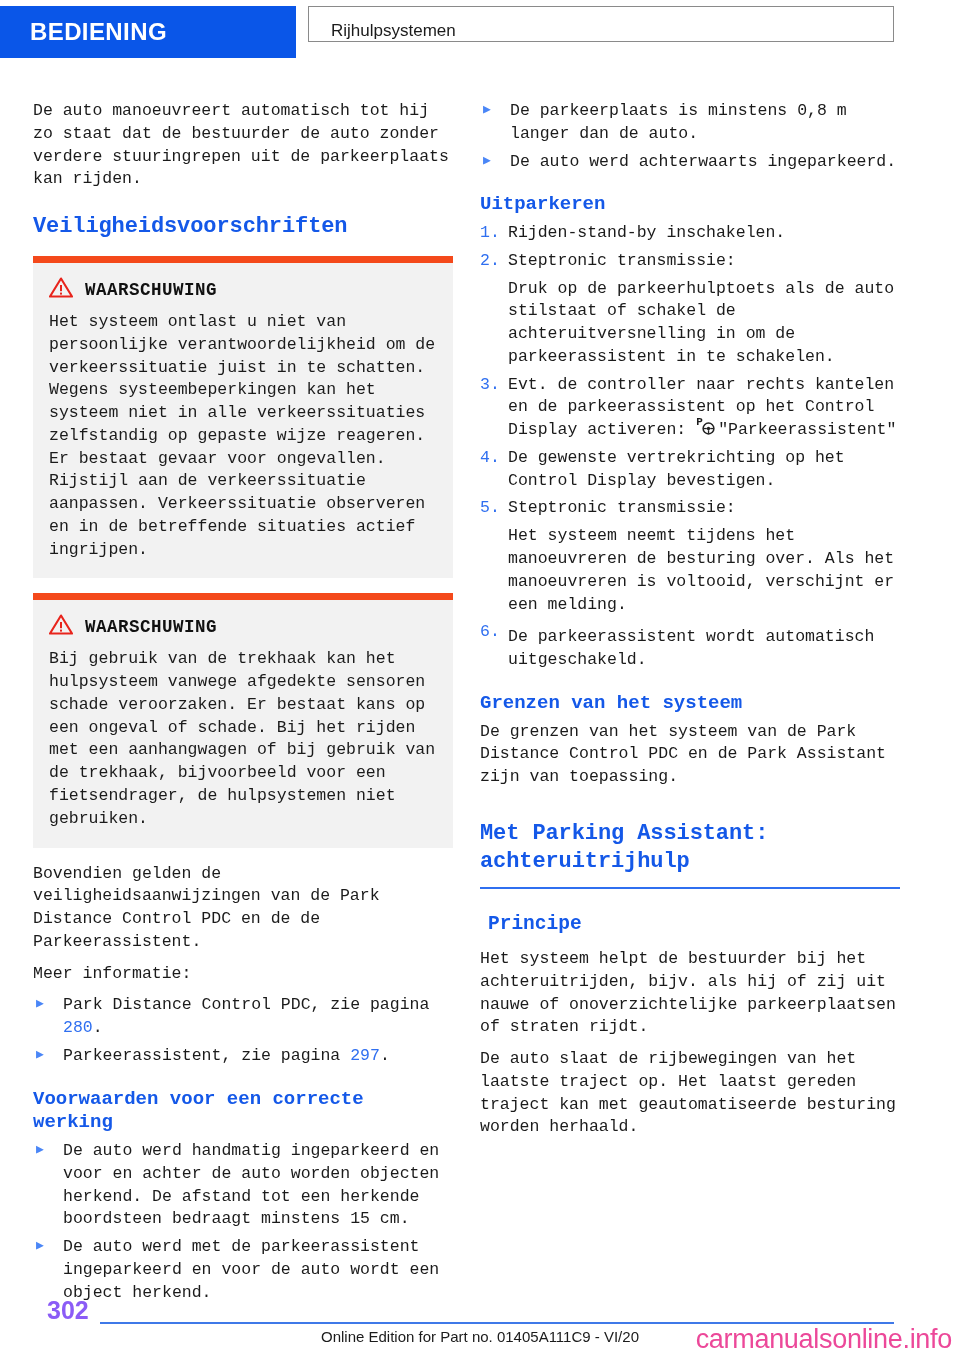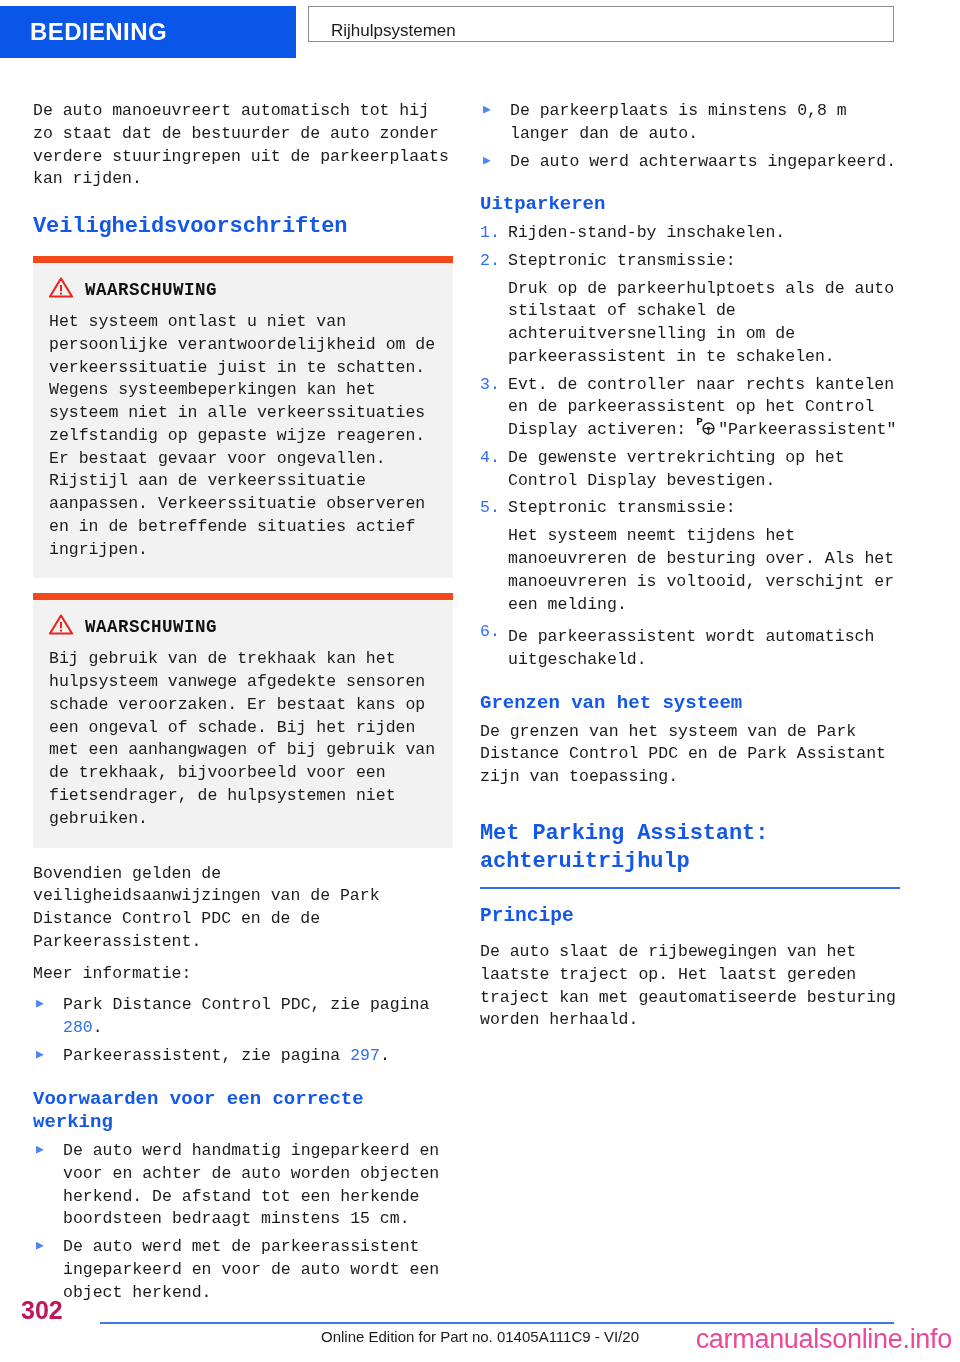--- a/index.html
+++ b/index.html
@@ -77,21 +77,21 @@
     margin-top:11px;
   }
   h3.h-sub {
     margin:0 0 5px 0;
     font-size:19px;
     font-weight:bold;
     color:#1458e8;
     line-height:1.25;
   }
   h3.h-section {
-    margin:0;
+    margin:8px;
     font-size:19.5px;
     font-weight:bold;
     color:#1458e8;
     line-height:1.25;
   }
 
   
   .orange-rule {
     height:7px;
     background:#f4491b;
@@ -166,22 +166,22 @@
   }
   .pw-icon .p {
     position:absolute; left:0; top:-3px;
     font-size:11px; font-weight:bold; line-height:1;
   }
   .pw-icon svg { position:absolute; left:6px; top:2px; }
 
   
   .footer { position:absolute; left:0; bottom:0; width:960px; height:72px; }
   .page-num {
-    position:absolute; left:21px; top:6px;
-    font-size:25px; font-weight:bold; color:#be185d;
+    position:absolute; left:47px; top:6px;
+    font-size:25px; font-weight:bold; color:#8b5cf6;
   }
   .footer-rule {
     position:absolute; left:100px; top:32px;
     width:794px; height:2px; background:#3f79e8;
   }
   .footer-note {
     position:absolute; left:0; top:38px; width:960px;
     text-align:center;
     font-size:15px;
     color:#1b1b1b;
@@ -359,20 +359,21 @@
 
   <h2 class="h-major">
     <span>Met Parking Assistant: achteruitrijhulp</span>
     <span class="rule"></span>
   </h2>
 
   <div class="gap-m"></div>
 
   <h3 class="h-section">Principe</h3>
   <div style="height:4px"></div>
+  <p class="body">Het systeem helpt de bestuurder bij het achteruitrijden, bijv. als hij of zij uit nauwe of onoverzichtelijke parkeerplaatsen of straten rijdt.</p>
   <div class="gap-s"></div>
   <p class="body">De auto slaat de rijbewegingen van het laatste traject op. Het laatst gereden traject kan met geautomatiseerde besturing worden herhaald.</p>
 
 </div>
 
 <div class="footer">
   <div class="page-num">302</div>
   <div class="footer-rule"></div>
   <div class="footer-note">Online Edition for Part no. 01405A111C9 - VI/20</div>
   <div class="watermark">carmanualsonline.info</div>

